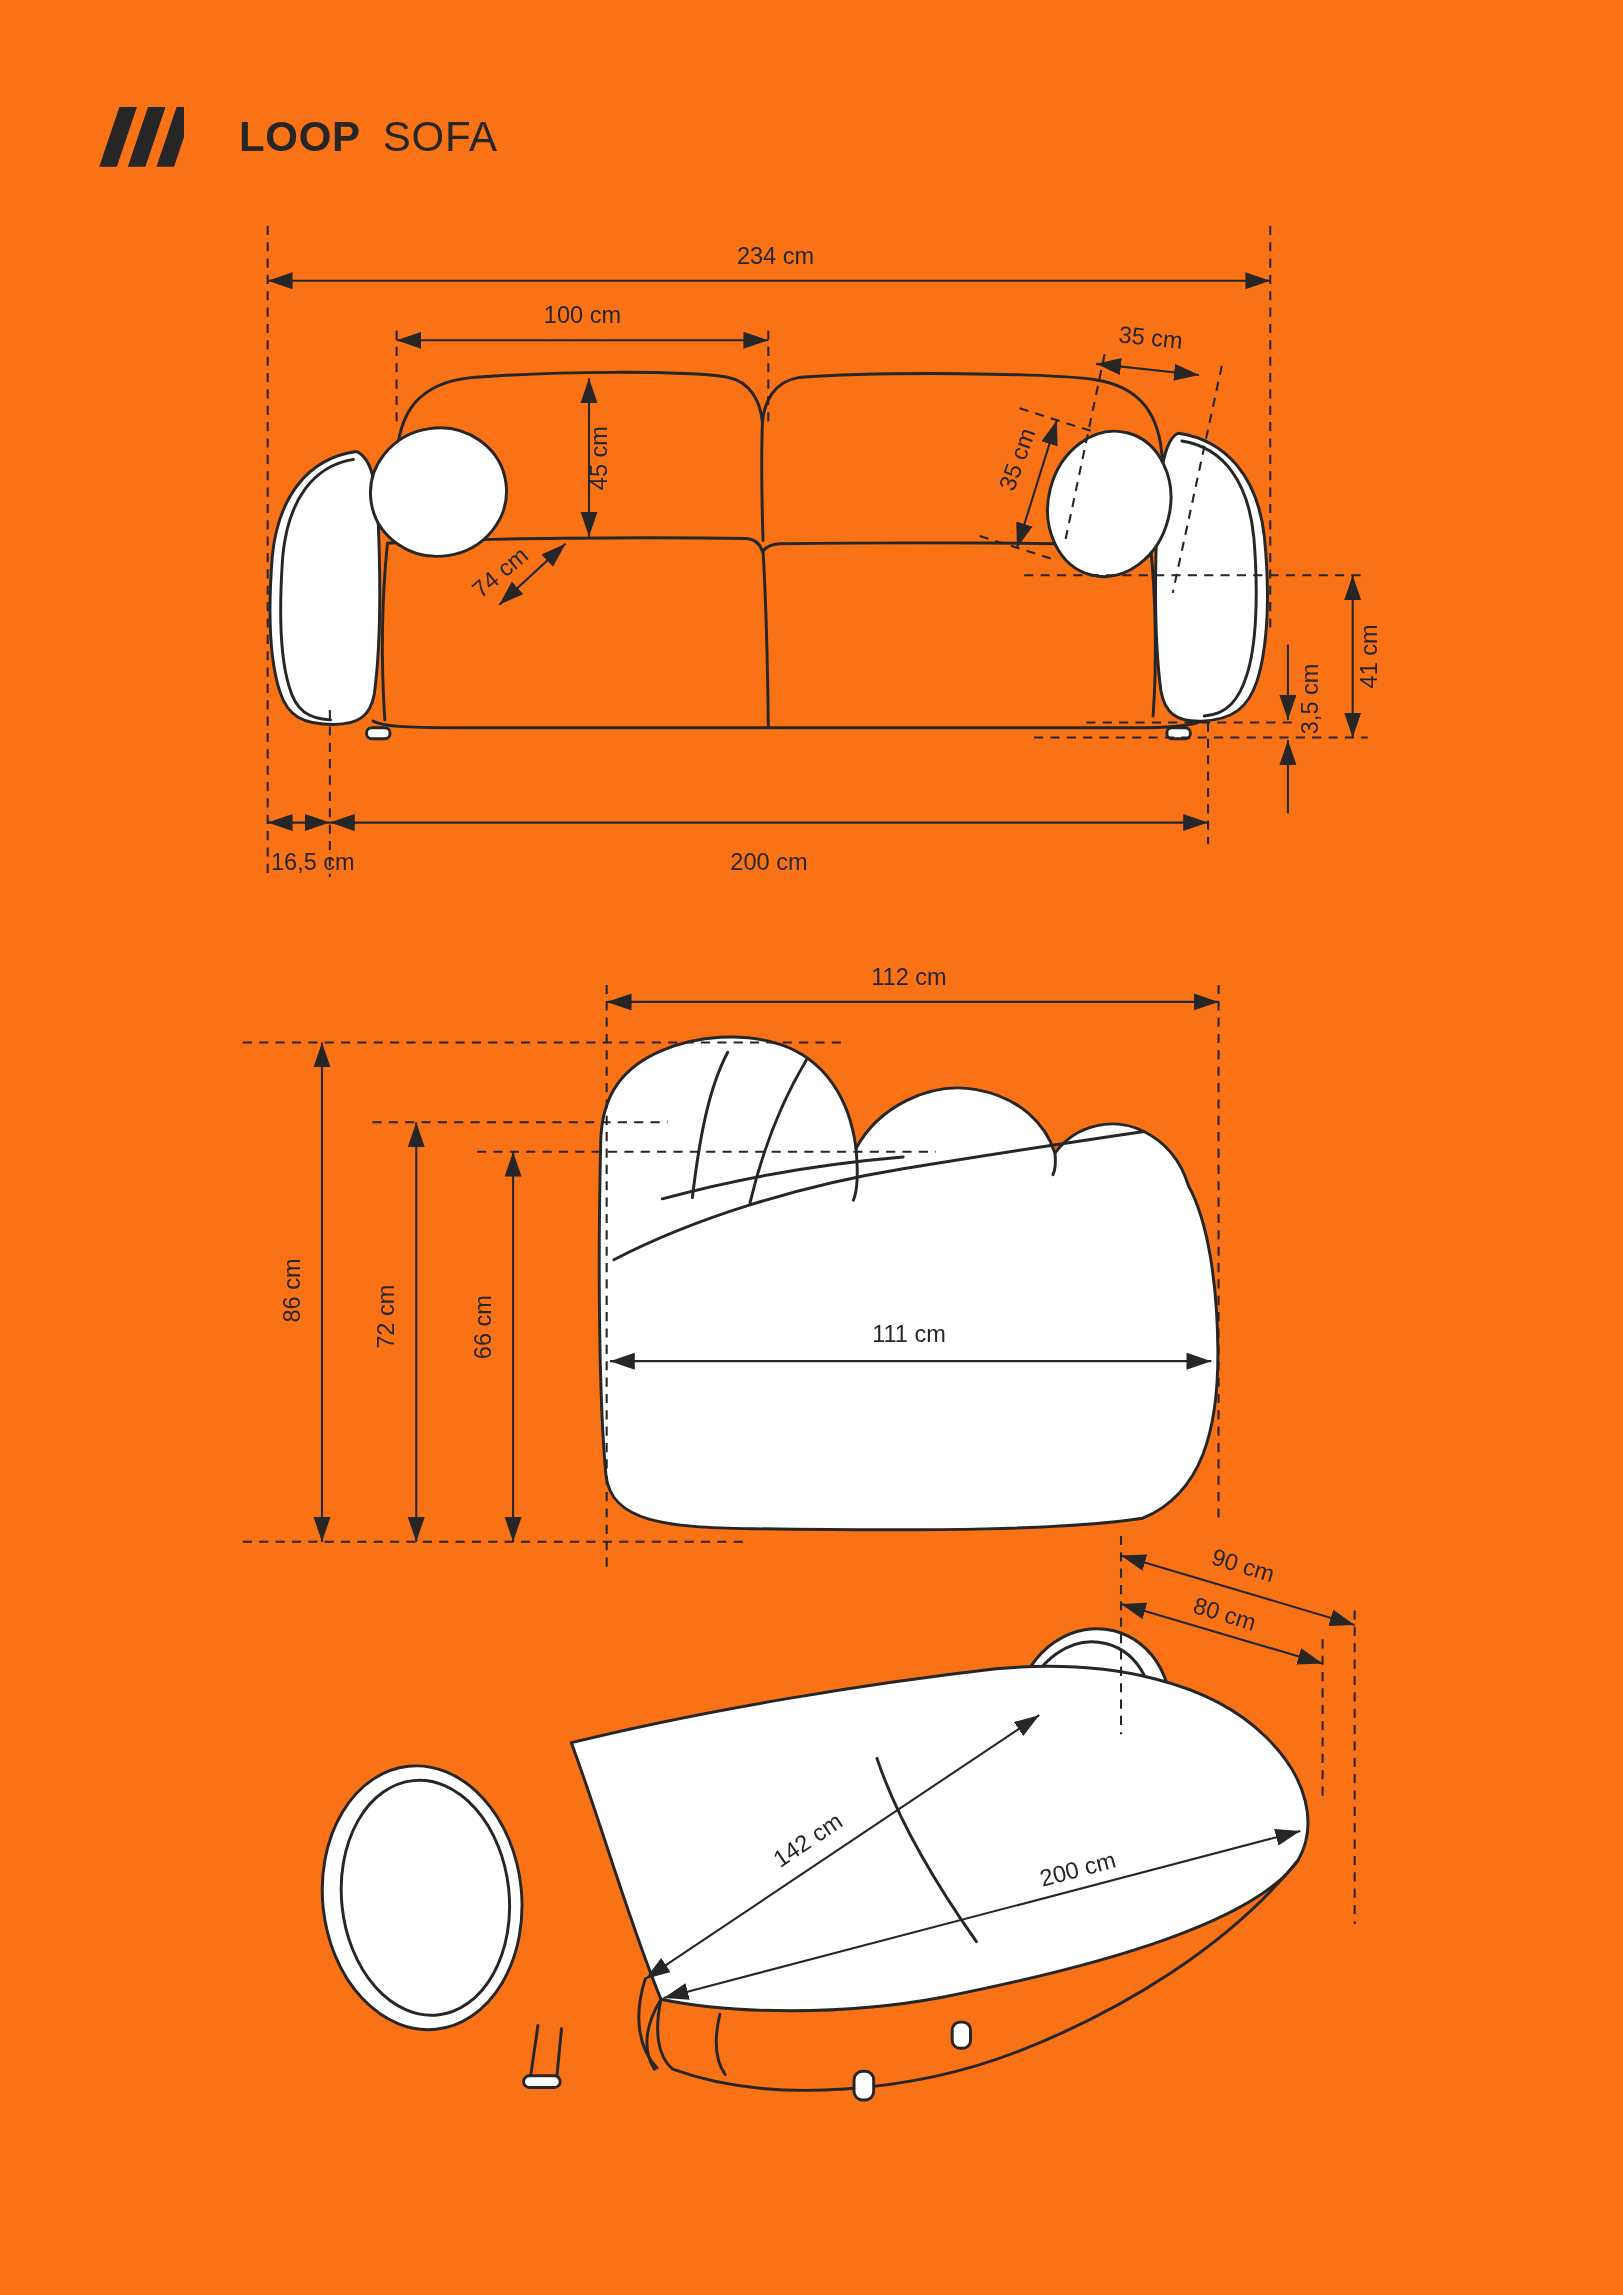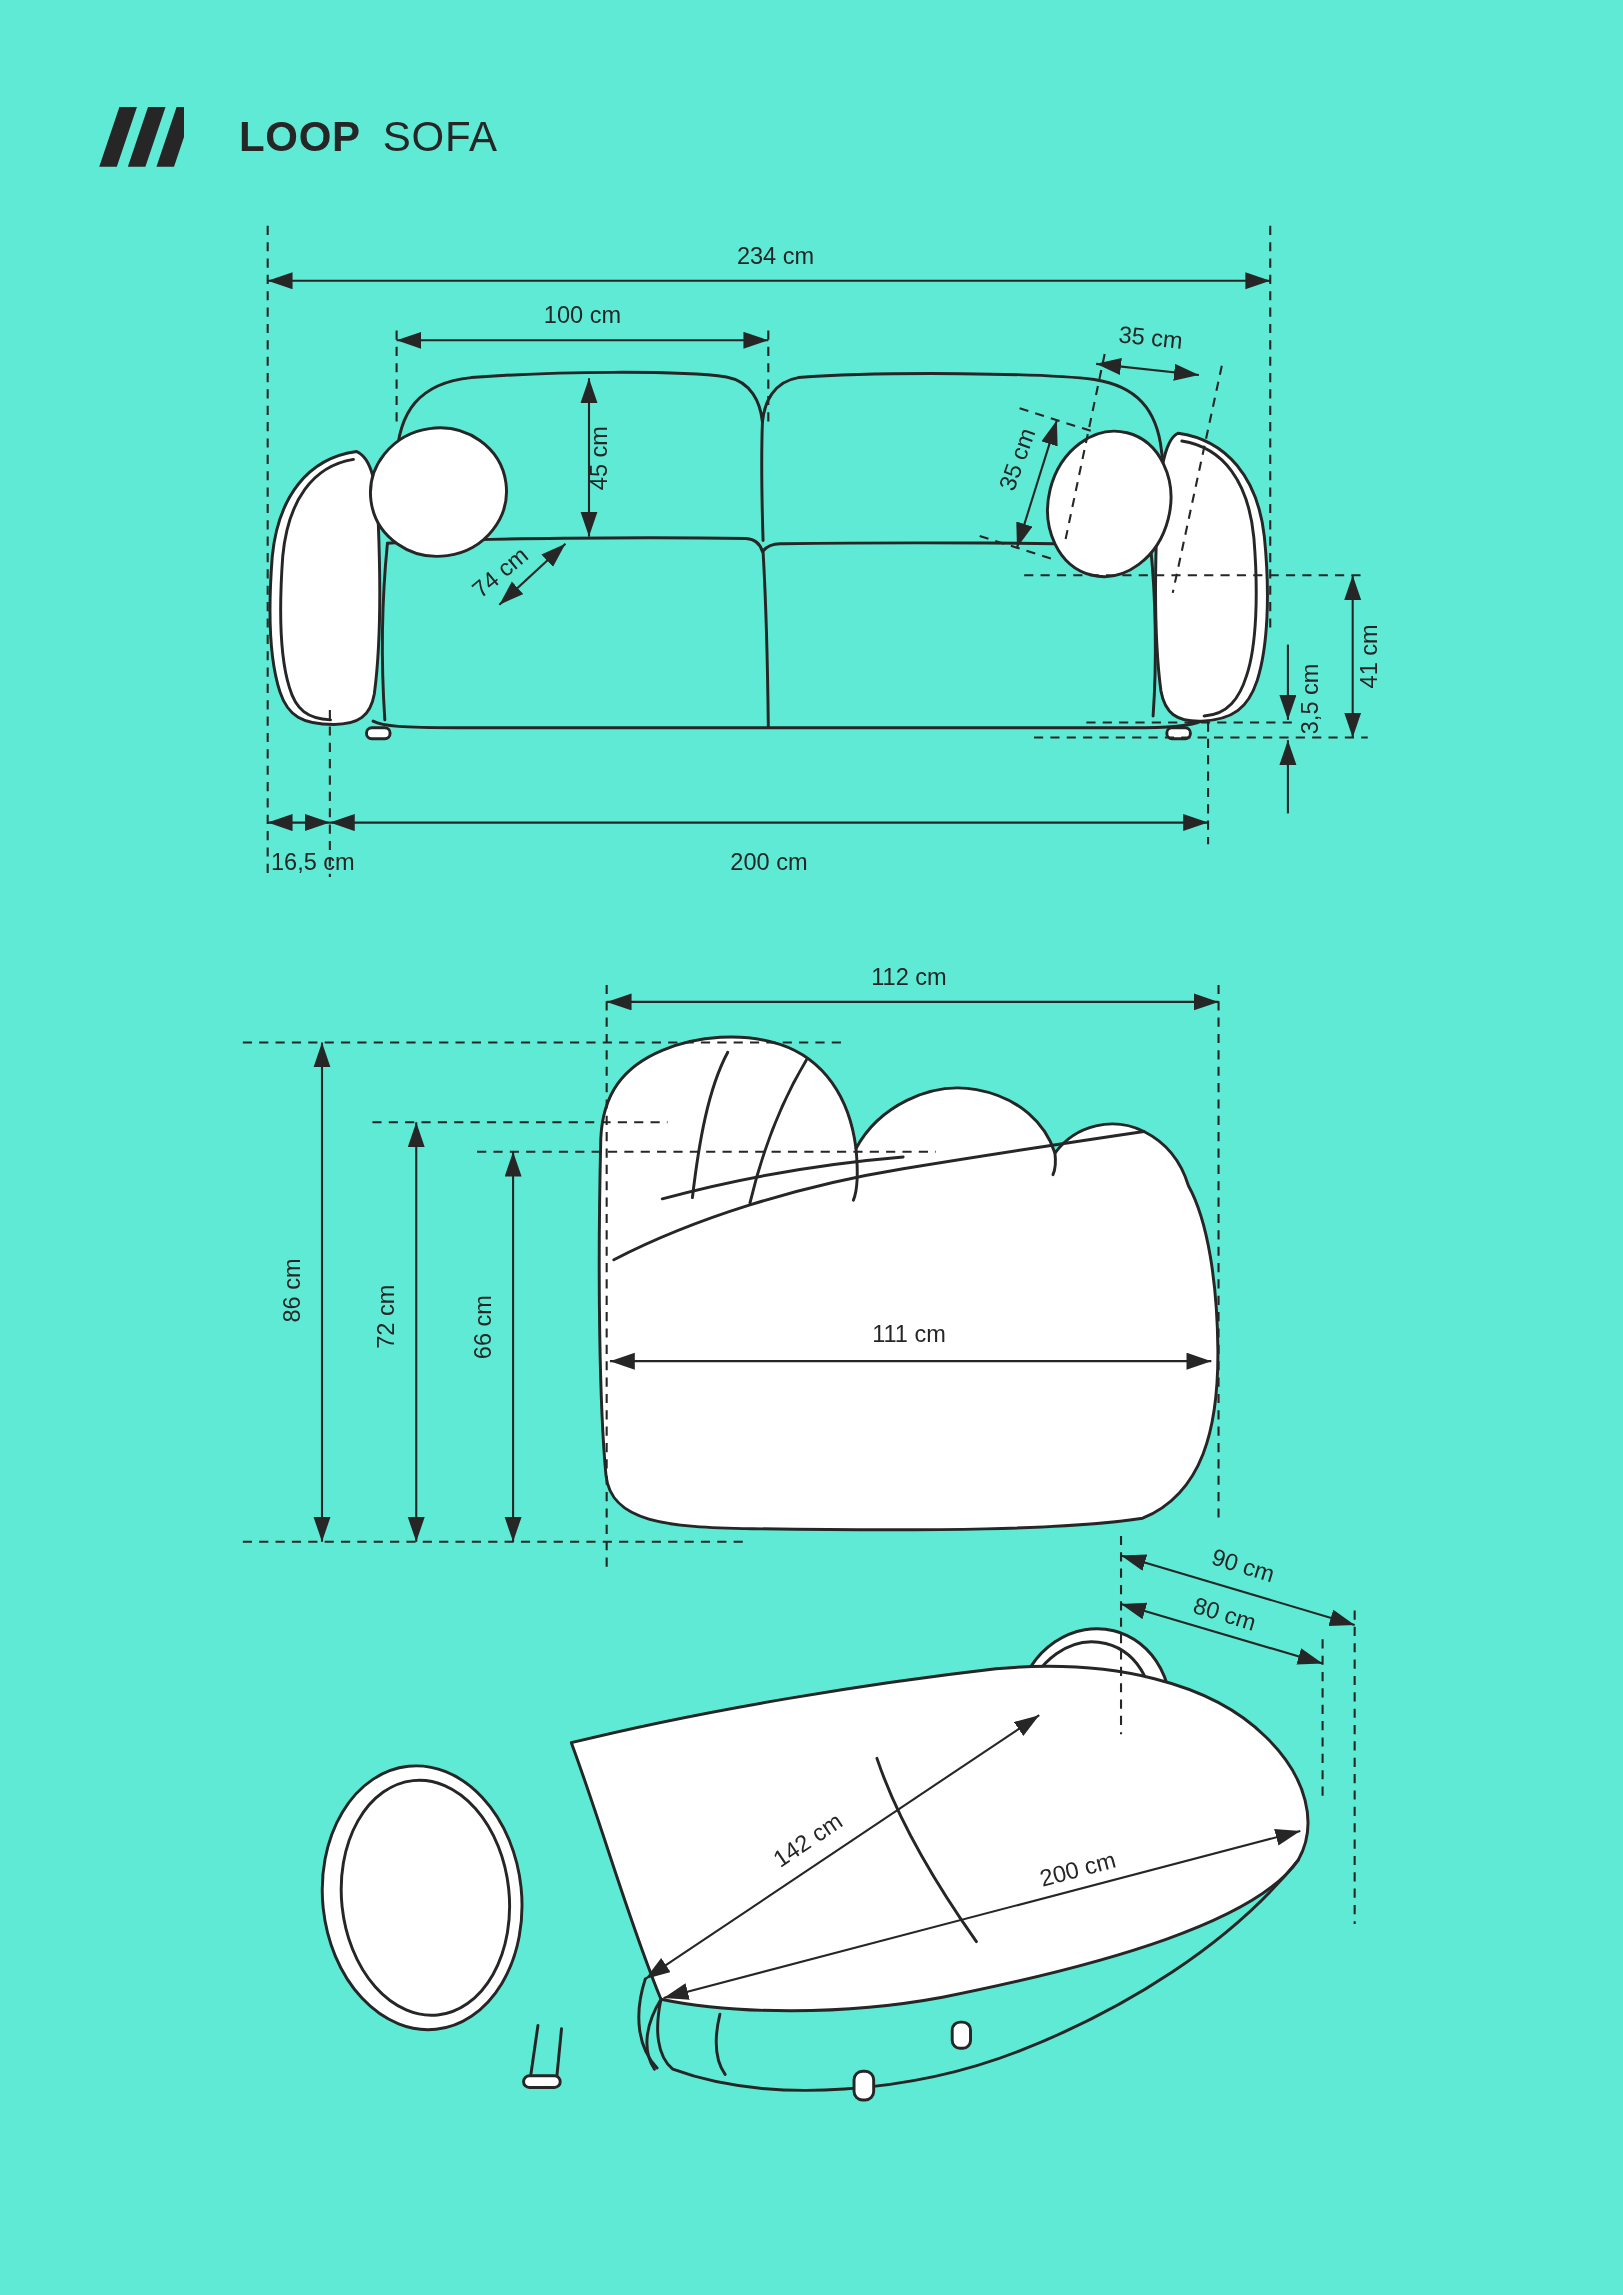--- a/index.html
+++ b/index.html
@@ -1,16 +1,16 @@
 <!DOCTYPE html>
 <html style="font-size:10.5px"><head>
 <meta charset="utf-8">
 <style>
   html,body{margin:0;padding:0;background:#ffffff;}
-  .page{position:relative;width:1623px;height:2295px;background:#5eead4;overflow:hidden;
+  .page{position:relative;width:1623px;height:2295px;background:#f97316;overflow:hidden;
         font-family:"Liberation Sans", sans-serif;color:#262626;}
   .header{position:absolute;left:0;top:0;width:100%;height:196px;}
   .logo{position:absolute;left:99px;top:105px;}
   .title{position:absolute;left:239px;top:113px;white-space:nowrap;font-size:42px;letter-spacing:0.7px;}
   .title .brand{font-weight:700;}
   .title .variant{font-weight:400;margin-left:22px;}
   svg text{font-family:"Liberation Sans", sans-serif;font-size:36px;fill:#262626;}
   .ln{fill:none;stroke:#262626;stroke-width:4.5;stroke-linecap:round;stroke-linejoin:round;}
   .fillw{fill:#ffffff;stroke:#262626;stroke-width:4.5;stroke-linejoin:round;}
   .dim{fill:none;stroke:#262626;stroke-width:3.2;}

